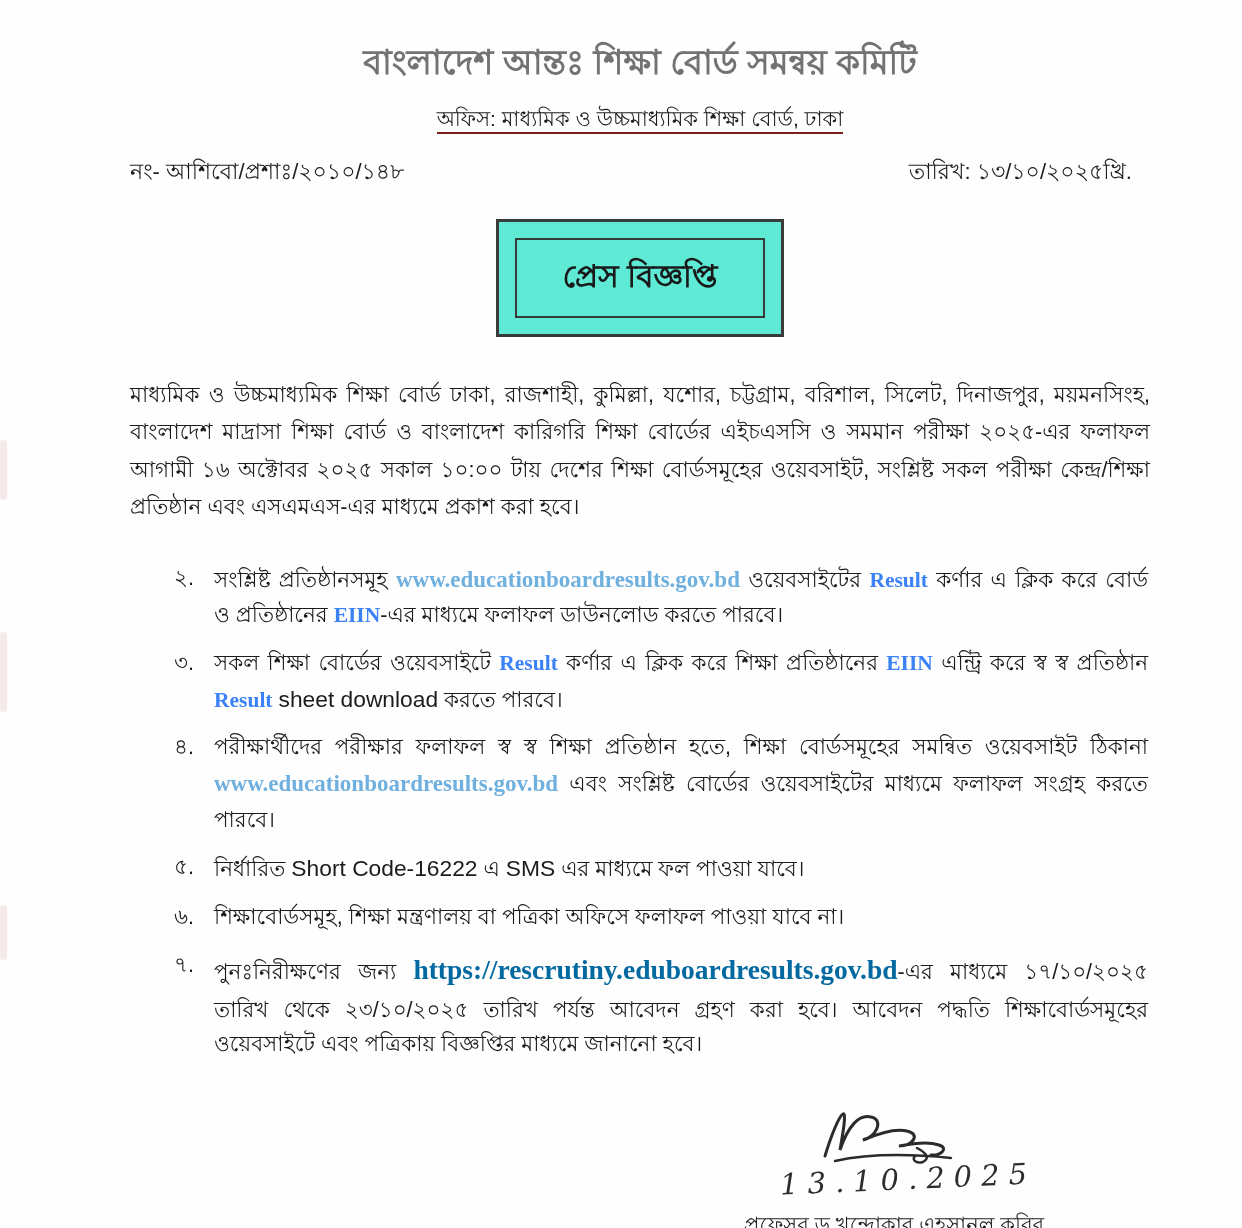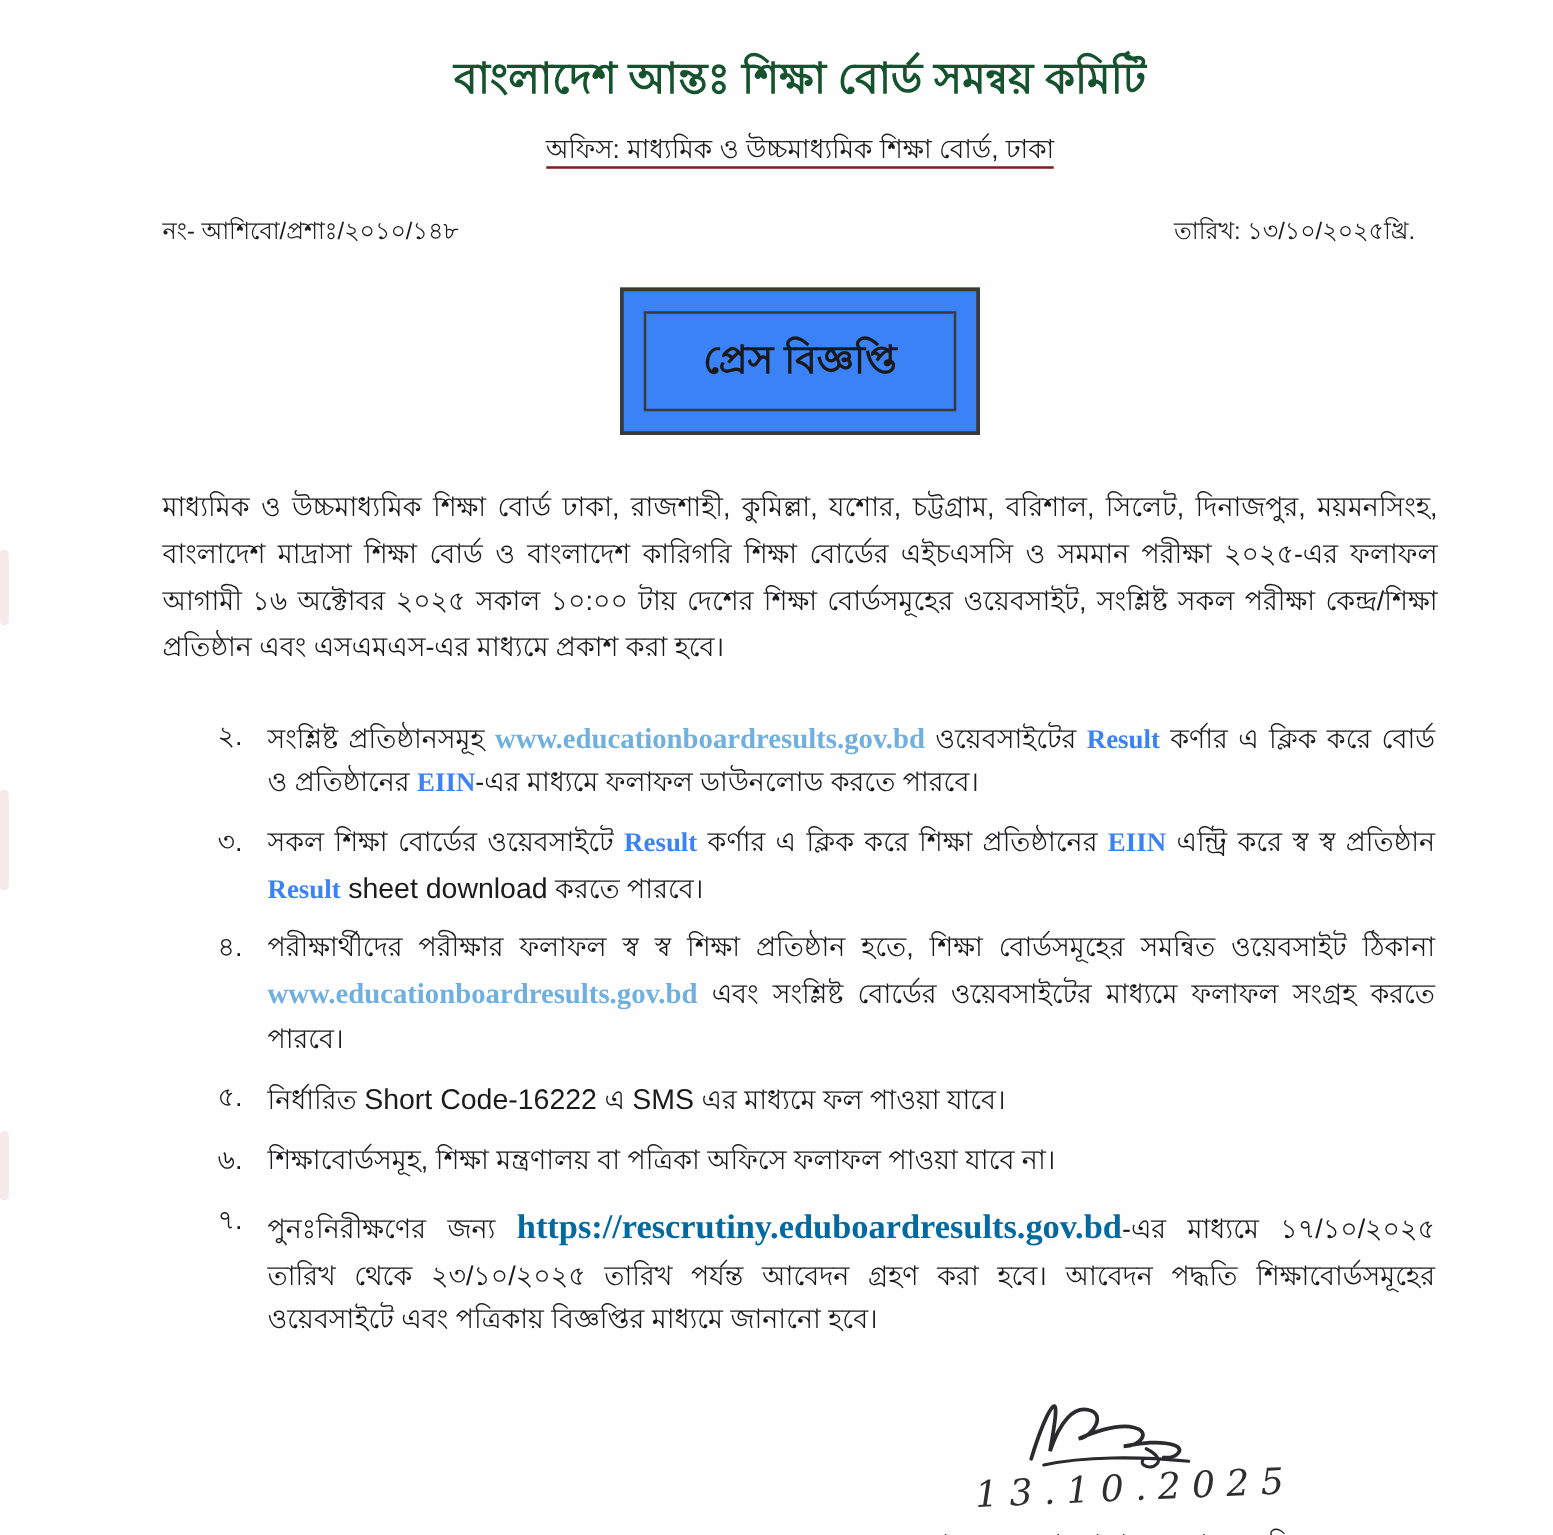--- a/index.html
+++ b/index.html
@@ -9,33 +9,33 @@
     background:#ffffff;
     font-family:"Liberation Sans","DejaVu Sans",sans-serif;
     color:#1d1d1f;
     -webkit-font-smoothing:antialiased;
   }
   .page{position:relative;width:1242px;height:1228px;background:#fefefe;overflow:hidden;}
   .content{padding:26px 92px 0 130px;}
 
   
   .doc-title{
-    text-align:center;font-size:34px;font-weight:bold;color:#14532d;
+    text-align:center;font-size:34px;font-weight:bold;color:#737373;
     margin:10px 0 0 0;
   }
   .doc-subtitle{text-align:center;font-size:21px;margin-top:10px;}
   .doc-subtitle span{border-bottom:2px solid #7f1d1d;padding-bottom:2px;}
 
   
-  .meta-row{display:flex;justify-content:space-between;margin-top:32px;font-size:19px;}
+  .meta-row{display:flex;justify-content:space-between;margin-top:16px;font-size:22px;}
   .meta-date{margin-right:18px;}
 
   
   .press-box-wrap{text-align:center;margin-top:28px;}
-  .press-box{display:inline-block;border:3px solid #3a3a3a;padding:16px;background:#3b82f6;}
+  .press-box{display:inline-block;border:3px solid #3a3a3a;padding:16px;background:#5eead4;}
   .press-box-inner{
     border:2px solid #3a3a3a;padding:12px 46px;
     font-size:31px;font-weight:bold;color:#19191a;
   }
 
   
   .intro{
     margin-top:40px;font-size:21.5px;line-height:1.74;
     text-align:justify;color:#1b1b1d;
   }

